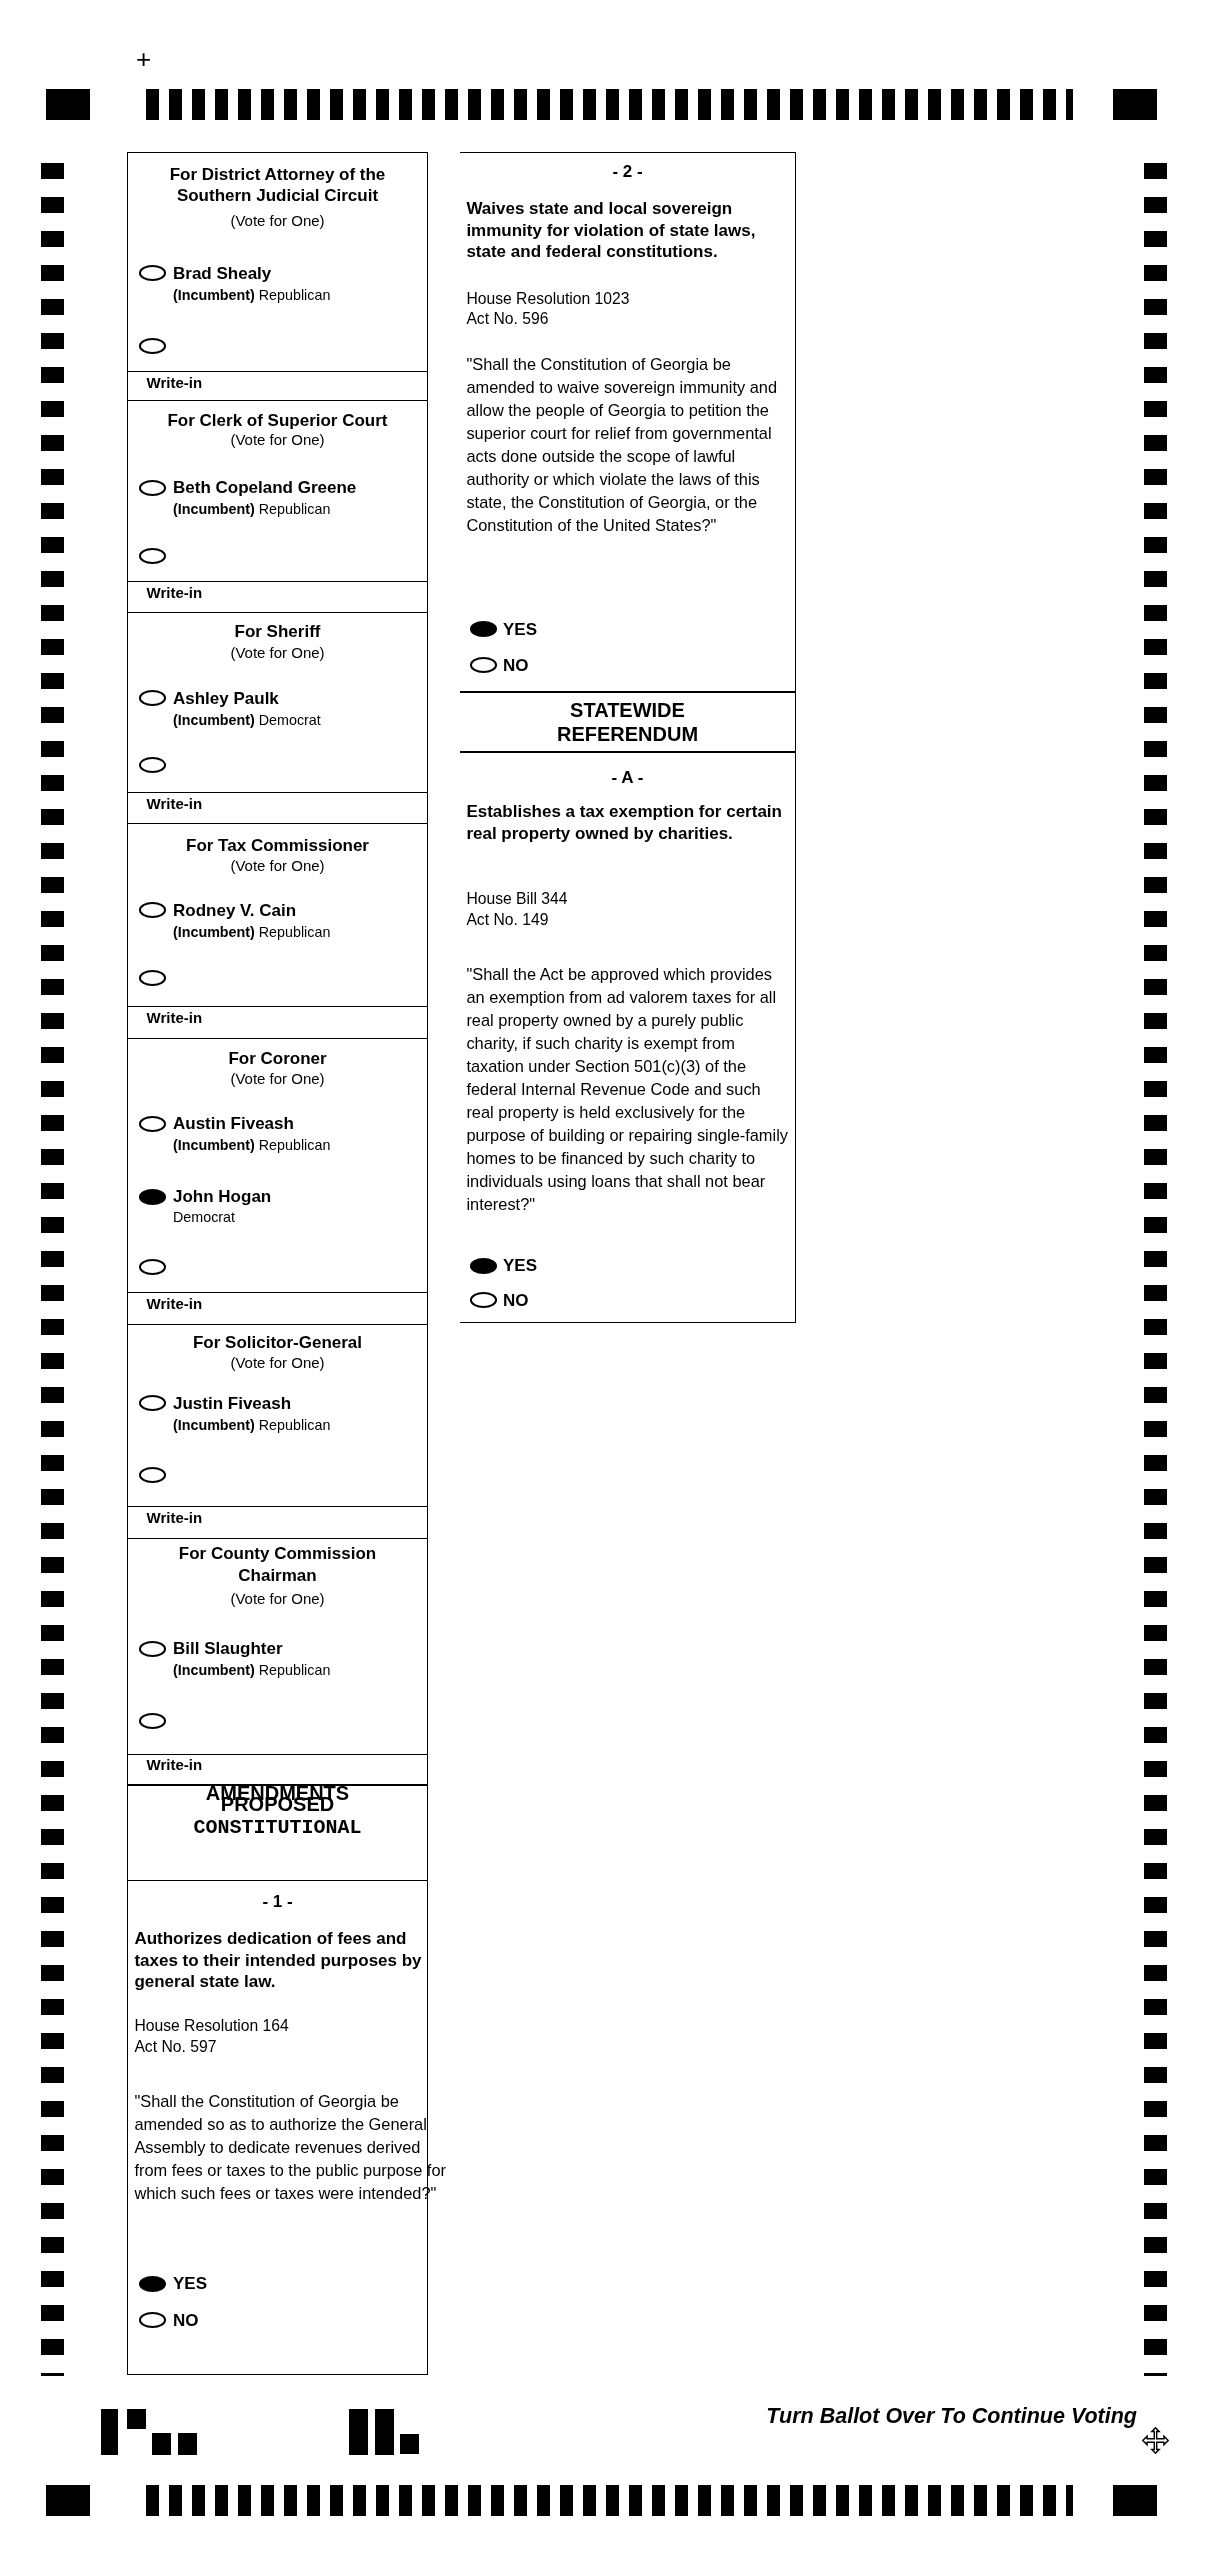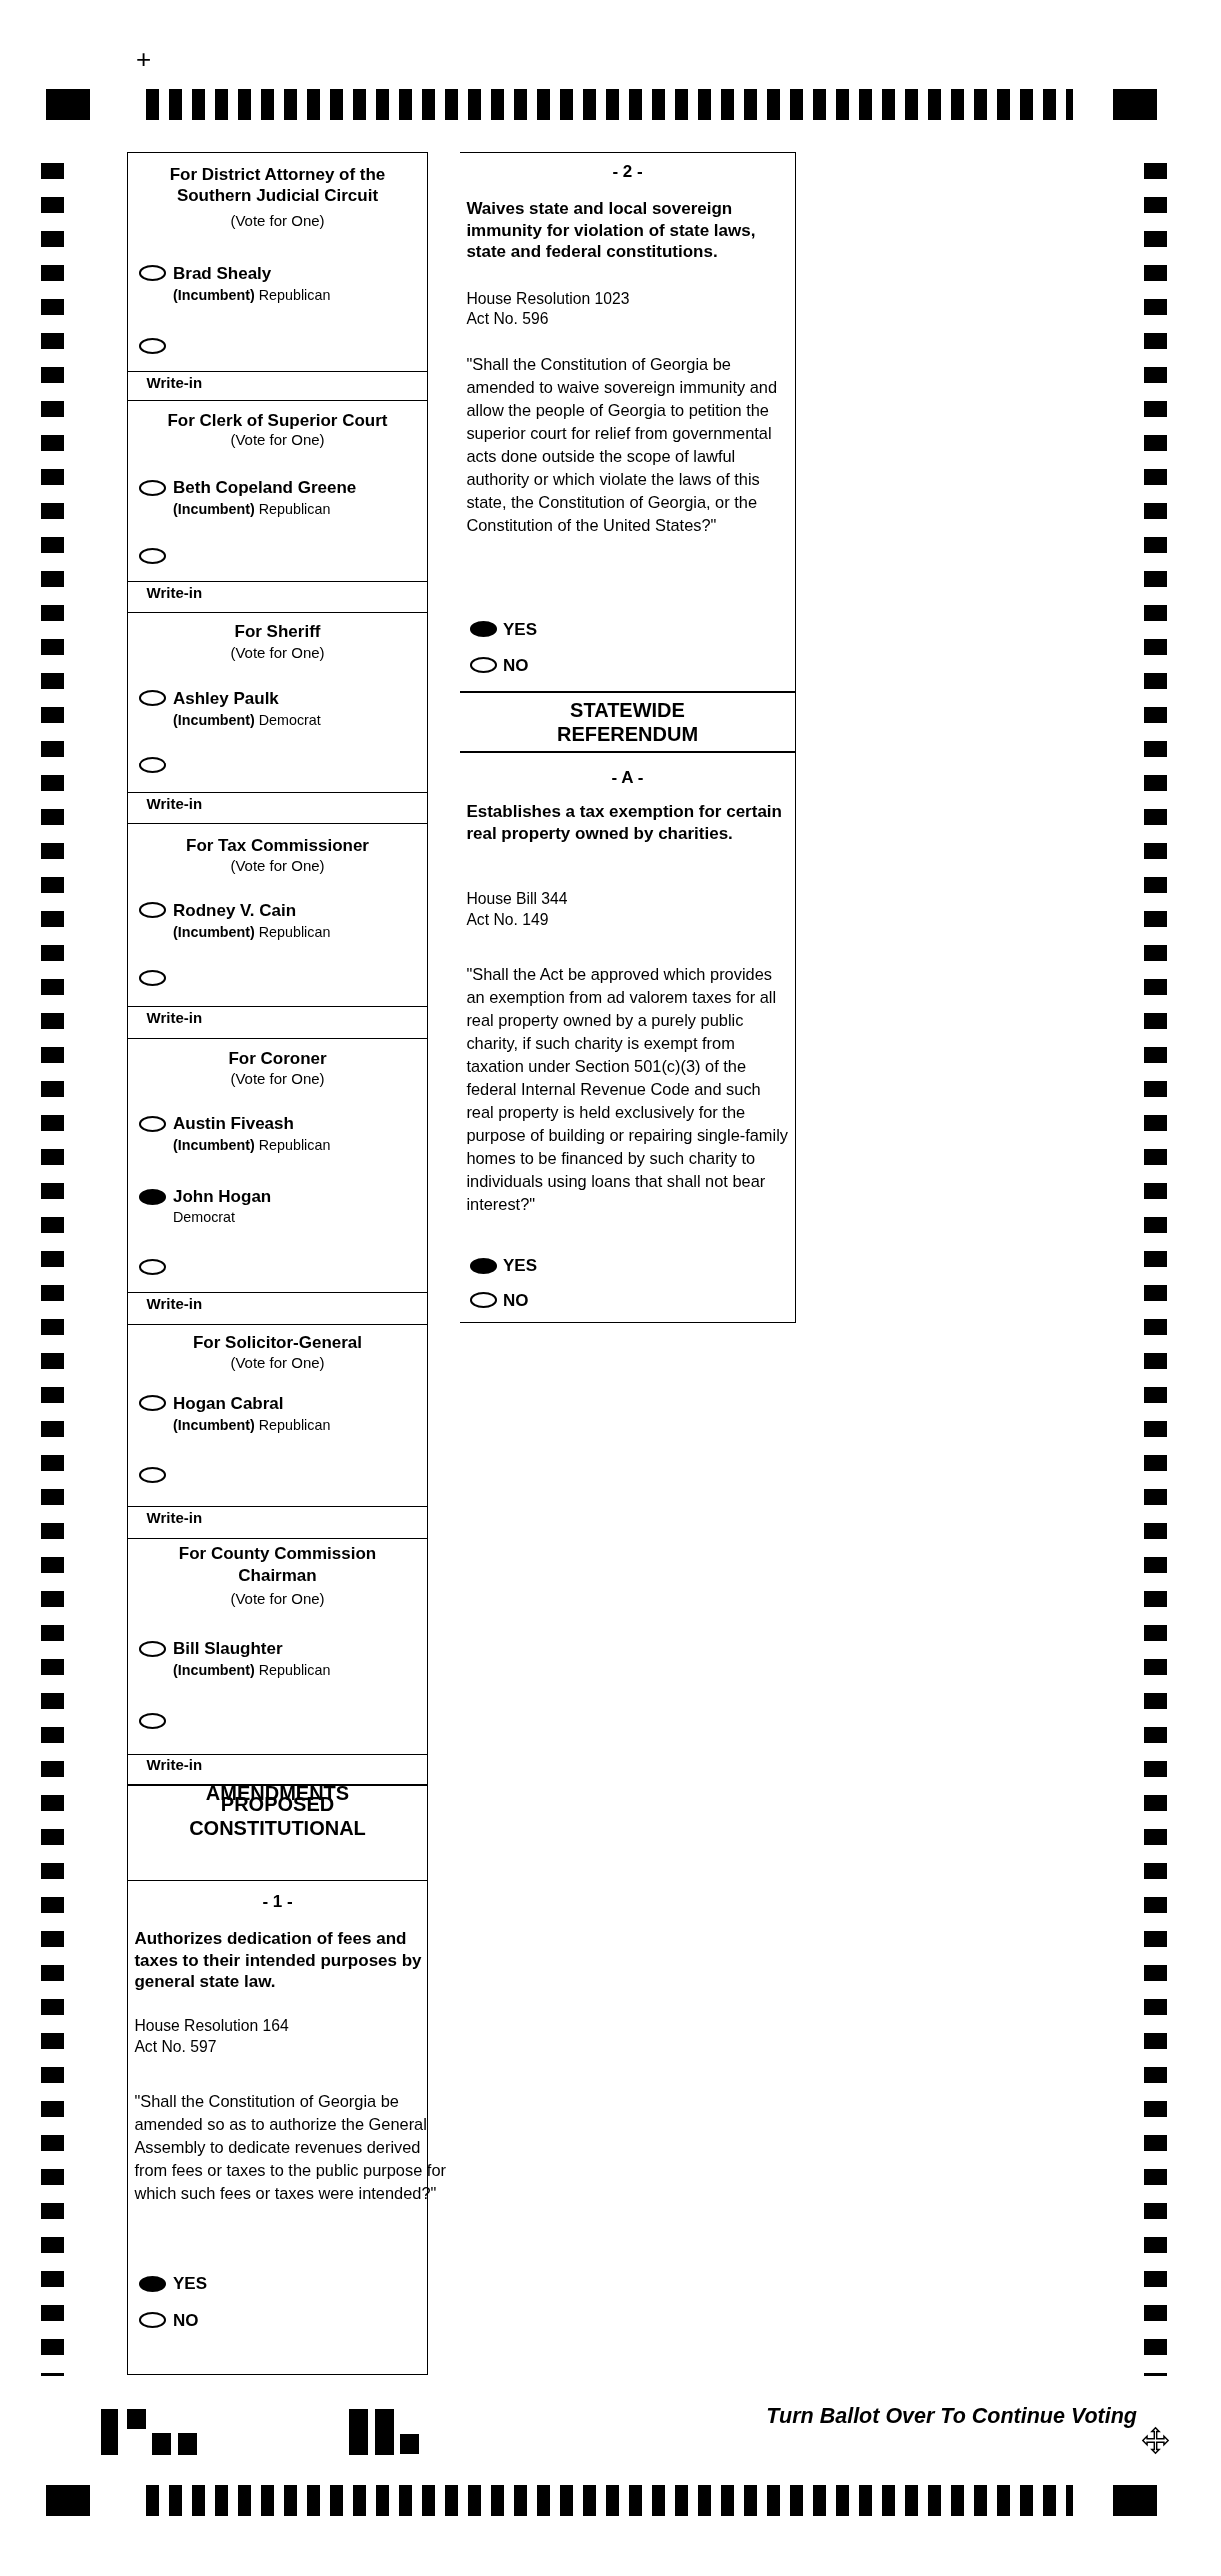--- a/index.html
+++ b/index.html
@@ -111,40 +111,40 @@
     <div class="cand-name" style="left:45px;top:1034px;">John Hogan</div>
     <div class="cand-detail" style="left:45px;top:1056px;"><span>Democrat</span></div>
     <div class="oval" style="left:11.4px;top:1106px;"></div>
     <div class="hline" style="top:1139px;"></div>
     <div class="write-in" style="left:18.6px;top:1142px;">Write-in</div>
     <div class="hline" style="top:1171px;"></div>
 
     <div class="contest-title" style="top:1179px;">For Solicitor-General</div>
     <div class="vote-for" style="top:1201px;">(Vote for One)</div>
     <div class="oval" style="left:11.4px;top:1242px;"></div>
-    <div class="cand-name" style="left:45px;top:1241px;">Hogan Cabral</div>
+    <div class="cand-name" style="left:45px;top:1241px;">Justin Fiveash</div>
     <div class="cand-detail" style="left:45px;top:1264px;"><b>(Incumbent)</b> <span>Republican</span></div>
     <div class="oval" style="left:11.4px;top:1314px;"></div>
     <div class="hline" style="top:1353px;"></div>
     <div class="write-in" style="left:18.6px;top:1356px;">Write-in</div>
     <div class="hline" style="top:1385px;"></div>
 
     <div class="contest-title" style="top:1390px;">For County Commission</div>
     <div class="contest-title" style="top:1412px;">Chairman</div>
     <div class="vote-for" style="top:1437px;">(Vote for One)</div>
     <div class="oval" style="left:11.4px;top:1488px;"></div>
     <div class="cand-name" style="left:45px;top:1486px;">Bill Slaughter</div>
     <div class="cand-detail" style="left:45px;top:1509px;"><b>(Incumbent)</b> <span>Republican</span></div>
     <div class="oval" style="left:11.4px;top:1560px;"></div>
     <div class="hline" style="top:1601px;"></div>
     <div class="write-in" style="left:18.6px;top:1603px;">Write-in</div>
     <div class="hline" style="top:1631px;height:2.1px;"></div>
 
     <div class="sec-header" style="top:1639px;">PROPOSED</div>
-    <div class="sec-header" style="top:1663px;">CONSTITUTIONAL</div>
+    <div class="sec-header" style="top:1663px;font-family:Liberation Mono, monospace;">CONSTITUTIONAL</div>
     <div class="sec-header" style="top:1628px;">AMENDMENTS</div>
     <div class="hline" style="top:1727px;"></div>
 
     <div class="mnum" style="top:1739px;">- 1 -</div>
     <div class="summary" style="left:6.4px;top:1775px;width:320px;">Authorizes dedication of fees and taxes to their intended purposes by general state law.</div>
     <div class="ref" style="left:6.4px;top:1864px;">House Resolution 164</div>
     <div class="ref" style="left:6.4px;top:1885px;">Act No. 597</div>
     <div class="qtext" style="left:6.4px;top:1937px;width:322px;">"Shall the Constitution of Georgia be amended so as to authorize the General Assembly to dedicate revenues derived from fees or taxes to the public purpose for which such fees or taxes were intended?"</div>
     <div class="oval filled" style="left:11.4px;top:2123px;"></div>
     <div class="yn-label" style="left:45px;top:2121px;">YES</div>

